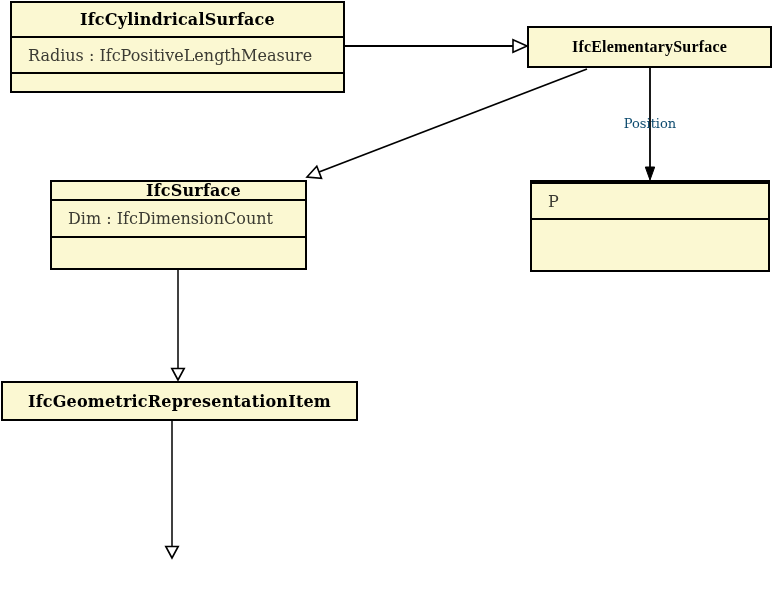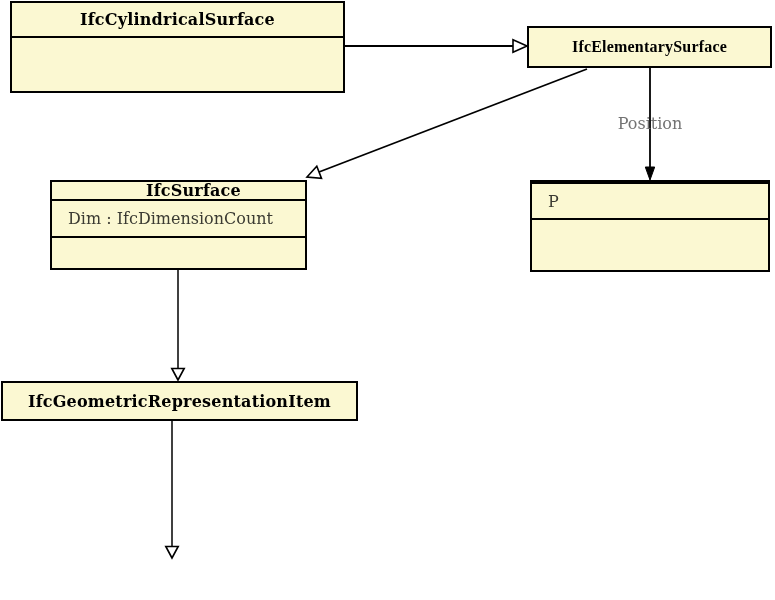--- a/index.html
+++ b/index.html
@@ -48,22 +48,22 @@
     align-items: center;
     padding-left: 16px;
   }
   .uml-empty {
     border-top: 2px solid #000000;
     flex: 1;
   }
   .edge-label {
     position: absolute;
     z-index: 3;
-    font-size: 16px;
-    color: #737373;
+    font-size: 13px;
+    color: #0c4a6e;
     transform: translate(-50%, -50%);
     white-space: nowrap;
   }
 </style>
 </head>
 <body>
 
 <div id="canvas">
 
   <svg id="edges" width="775" height="600" viewBox="0 0 775 600">
@@ -81,20 +81,21 @@
     <polygon points="178,380 171.8,368.5 184.2,368.5" fill="#ffffff" stroke="#000" stroke-width="1.6"></polygon>
 
     <line x1="172" y1="421" x2="172" y2="546" stroke="#000" stroke-width="1.5"></line>
     <polygon points="172,558 165.8,546.5 178.2,546.5" fill="#ffffff" stroke="#000" stroke-width="1.6"></polygon>
   </svg>
 
   <div class="edge-label" style="left:650px; top:123px;">Position</div>
 
   <div class="uml-box" style="left:10px; top:1px; width:335px; height:92px;">
     <div class="uml-title" style="height:33px;">IfcCylindricalSurface</div>
+    <div class="uml-attr" style="height:34px;">Radius : IfcPositiveLengthMeasure</div>
     <div class="uml-empty"></div>
   </div>
 
   <div class="uml-box single" style="left:527px; top:26px; width:245px; height:42px;font-family:Liberation Serif, serif;">
     <div class="uml-title">IfcElementarySurface</div>
   </div>
 
   <div class="uml-box" style="left:50px; top:180px; width:257px; height:90px;">
     <div class="uml-title" style="height:17px;padding-left:30px;">IfcSurface</div>
     <div class="uml-attr" style="height:35px;">Dim : IfcDimensionCount</div>

